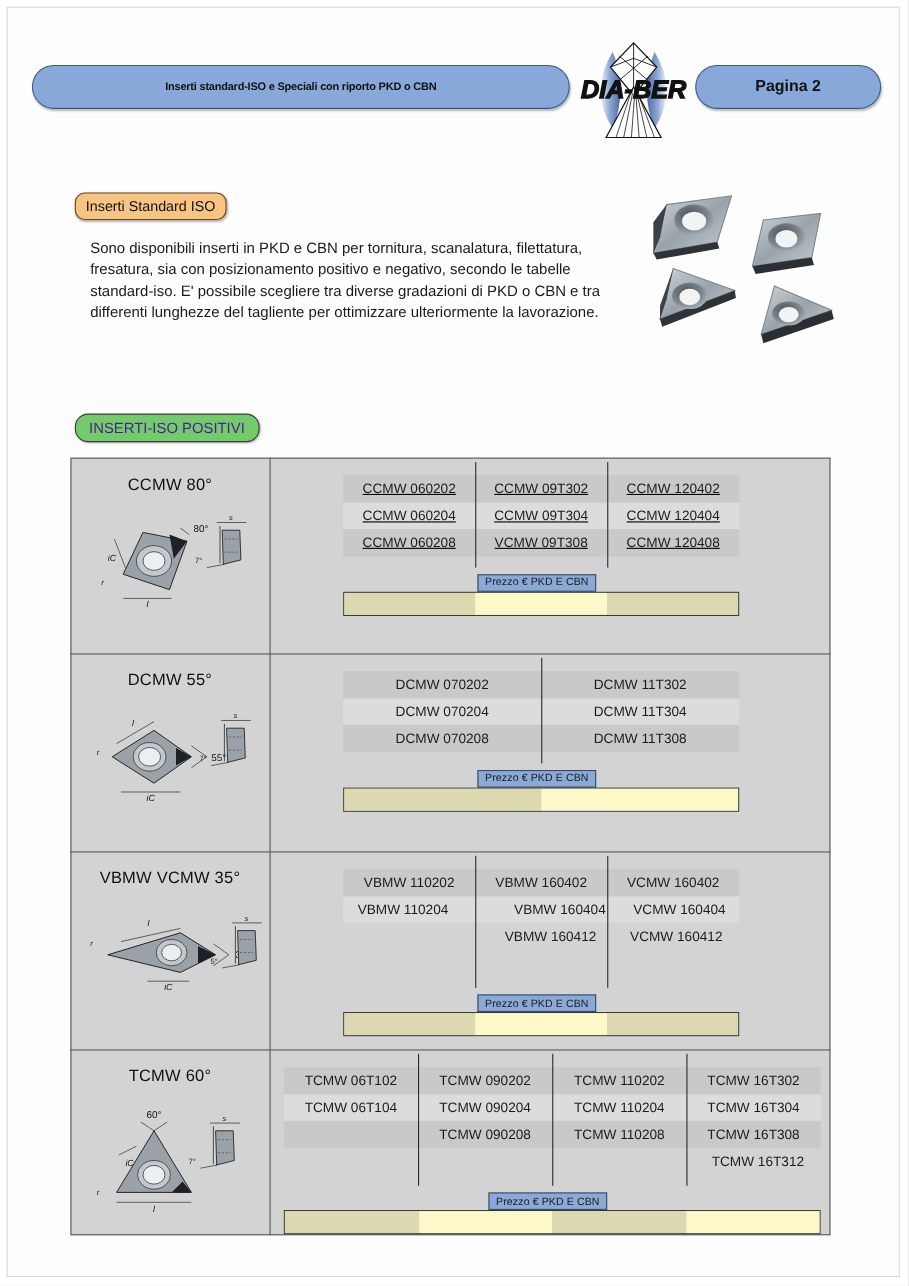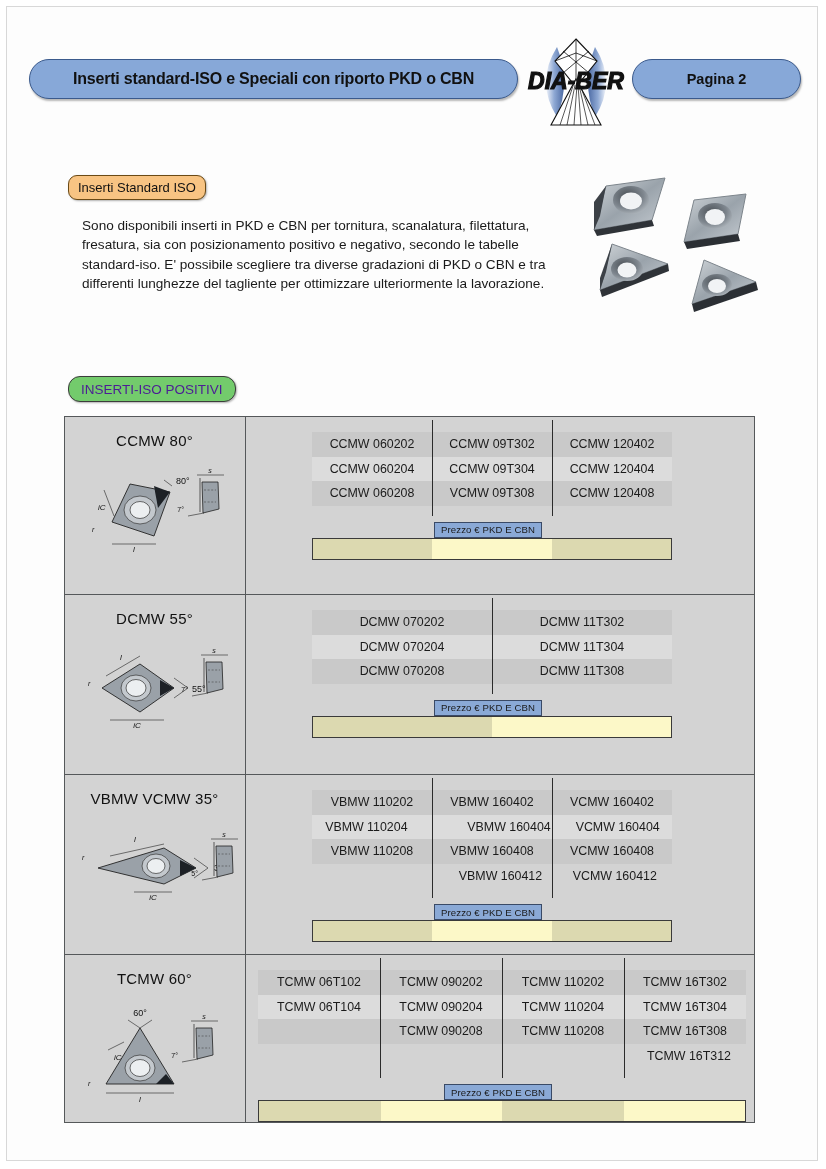--- a/index.html
+++ b/index.html
@@ -16,21 +16,21 @@
 
   
   .header{position:absolute;left:0;top:0;width:826px;height:160px;}
   .pill{
     position:absolute;border:1px solid #3b5a8c;border-radius:22px;
     background:#87a8d8;
     display:flex;align-items:center;justify-content:center;
     box-shadow:1px 2px 2px rgba(0,0,0,.28);
     color:#111;font-weight:bold;
   }
-  .pill-title{left:29px;top:59px;width:487px;height:38px;font-size:16px;letter-spacing:-.2px;}
+  .pill-title{left:29px;top:59px;width:487px;height:38px;font-size:10px;letter-spacing:-.2px;}
   .pill-page{left:632px;top:59px;width:167px;height:38px;font-size:14.5px;}
 
   .logo{position:absolute;left:527px;top:33px;width:98px;height:98px;}
   .logo svg{display:block;}
 
   
   .intro{position:absolute;left:0;top:160px;width:826px;height:210px;}
   .tag{
     position:absolute;border:1px solid #6b4a16;border-radius:9px;
     background:#f8c483;color:#111;
@@ -220,21 +220,21 @@
      <line x1="136" y1="30" x2="148" y2="30" stroke="#333" stroke-width=".5" stroke-dasharray="2,1.6"></line>
      <line x1="136" y1="42" x2="148" y2="42" stroke="#333" stroke-width=".5" stroke-dasharray="2,1.6"></line>
      <line x1="129" y1="15" x2="156" y2="15" stroke="#222" stroke-width=".6"></line>
      <text x="142" y="13" font-size="7" font-style="italic" text-anchor="middle" fill="#111">s</text>
      <line x1="120" y1="56" x2="136" y2="53" stroke="#222" stroke-width=".6"></line>
      <text x="116" y="52" font-size="7" text-anchor="end" fill="#111">7°</text>
    </g>
   </svg></div>
       </div>
       <div class="sect-right">
-        <div class="codes" style="left: 66px; top: 16px; width: 360px;">
+        <div class="codes" style="left: 66px; top: 16px; width: 360px; text-decoration: underline;">
           <div class="crow">
             <div class="ccell band-dark" style="width: 120px;">CCMW 060202</div>
             <div class="ccell band-dark" style="width: 120px;">CCMW 09T302</div>
             <div class="ccell band-dark" style="width: 120px;">CCMW 120402</div>
           </div>
           <div class="crow">
             <div class="ccell band-light" style="width: 120px;">CCMW 060204</div>
             <div class="ccell band-light" style="width: 120px;">CCMW 09T304</div>
             <div class="ccell band-light" style="width: 120px;">CCMW 120404</div>
           </div>
@@ -341,25 +341,20 @@
             <div class="ccell band-dark" style="width: 120px;">VBMW 110202</div>
             <div class="ccell band-dark" style="width: 120px;">VBMW 160402</div>
             <div class="ccell band-dark" style="width: 120px;">VCMW 160402</div>
           </div>
           <div class="crow">
             <div class="ccell band-light" style="width: 120px;">VBMW 110204</div>
             <div class="ccell band-light" style="width: 120px; padding-left: 34px;">VBMW 160404</div>
             <div class="ccell band-light" style="width: 120px;">VCMW 160404</div>
           </div>
           <div class="crow">
-            <div class="ccell band-dark" style="width: 120px;">VBMW 110208</div>
-            <div class="ccell band-dark" style="width: 120px;">VBMW 160408</div>
-            <div class="ccell band-dark" style="width: 120px;">VCMW 160408</div>
-          </div>
-          <div class="crow">
             <div class="ccell" style="width: 120px;"></div>
             <div class="ccell" style="width: 120px; margin-left: 17px;">VBMW 160412</div>
             <div class="ccell" style="width: 120px;">VCMW 160412</div>
           </div>
         </div>
         <div class="colsep" style="left: 186px; top: 4px; height: 120px;"></div>
         <div class="colsep" style="left: 306px; top: 4px; height: 120px;"></div>
         <div class="prezzo" style="top: 130px; left: 188px;">Prezzo €     PKD E CBN</div>
         <div class="pricebar" style="top: 146px; left: 66px; width: 360px;">
           <span class="seg-a" style="width: 33.3333%;"></span>

